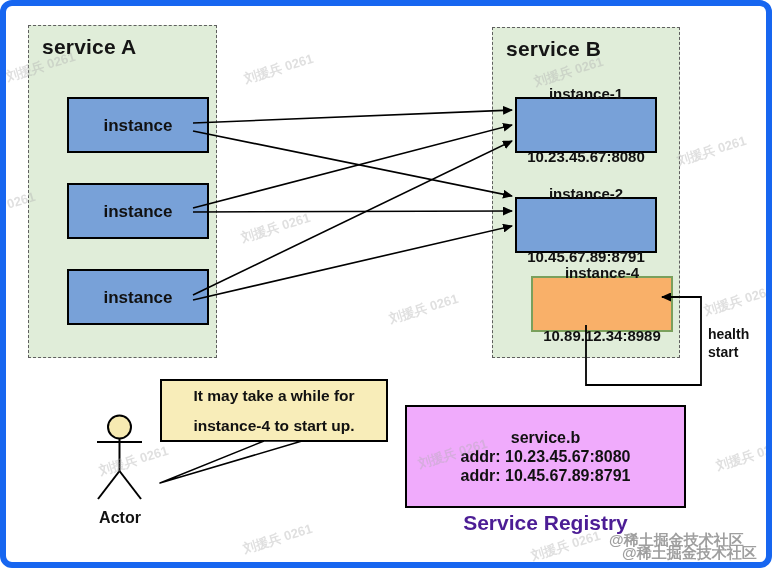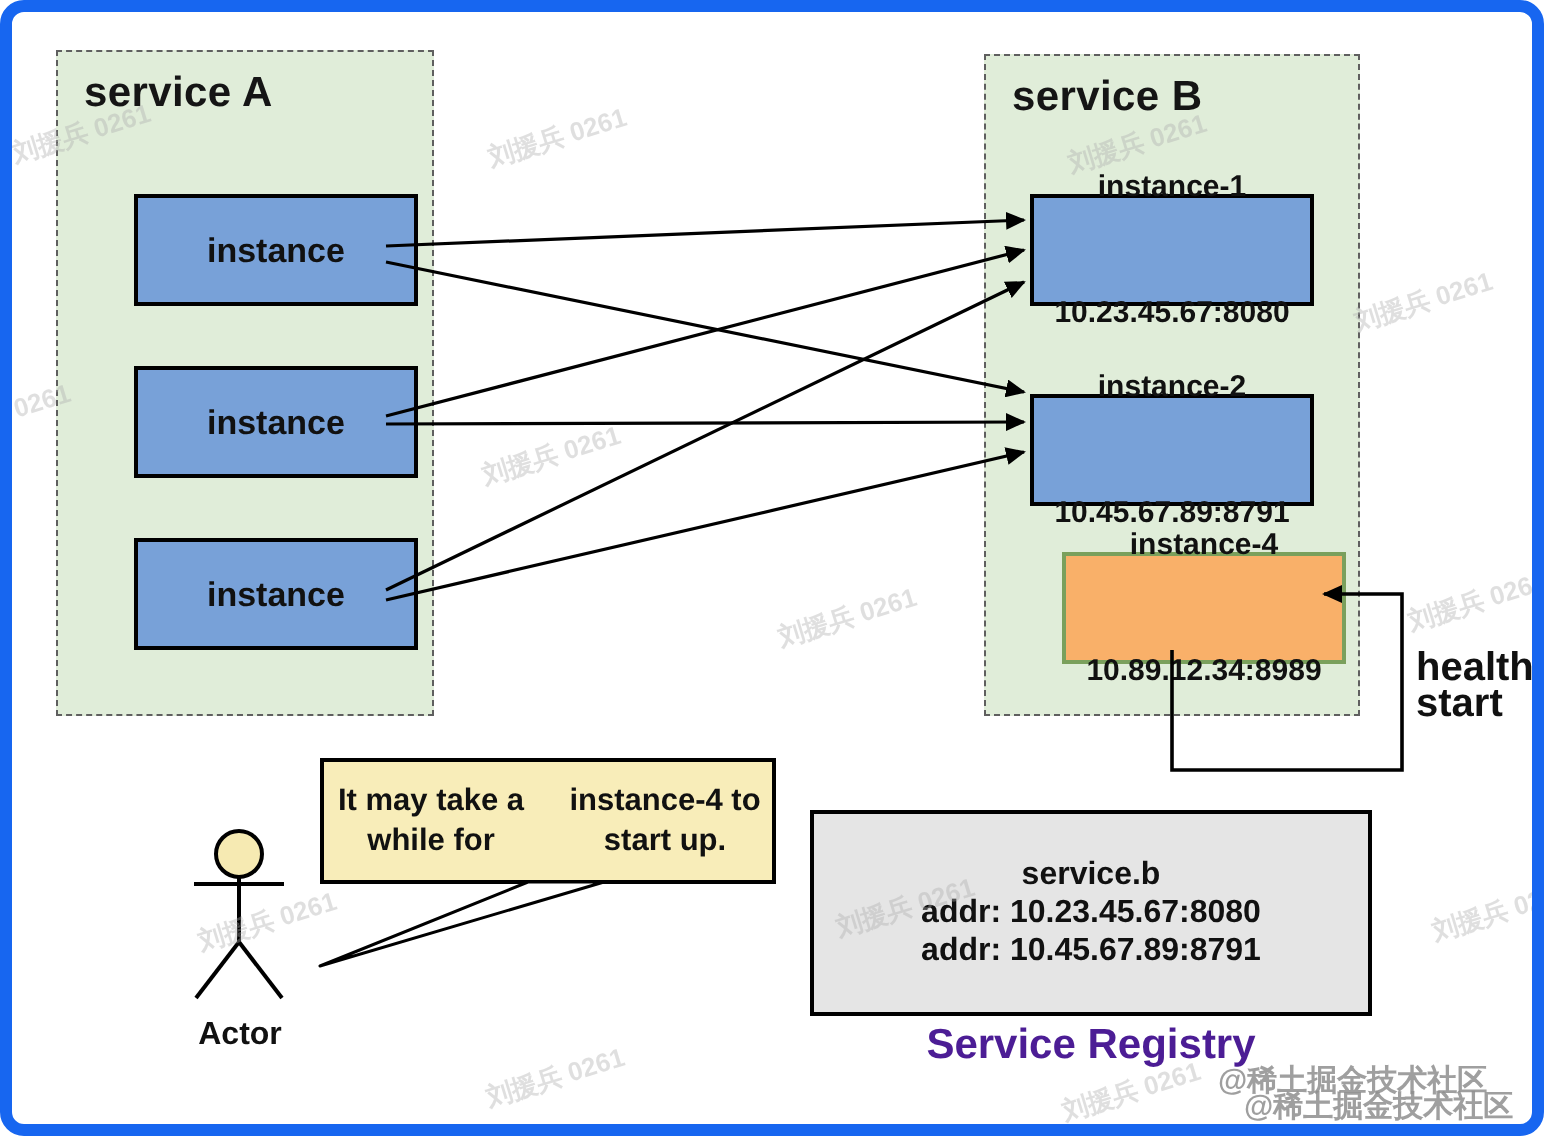--- a/index.html
+++ b/index.html
@@ -32,36 +32,36 @@
   .inst-a{left:51px;width:142px;height:56px;font-size:17px;margin-left:16px;}
   .inst-b{left:515px;width:142px;height:56px;font-size:15px;gap:44px;}
   .a1{top:97px;} .a2{top:183px;} .a3{top:269px;}
   .b1{top:97px;} .b2{top:183px;margin-top:14px;} .b4{top:276px;margin-left:16px;}
   
   .overlay{position:absolute;left:0;top:0;z-index:10;pointer-events:none;}
   
   .bubble{
     position:absolute;left:160px;top:379px;width:228px;height:63px;box-sizing:border-box;
     background:#f8edb9;border:2px solid #000;z-index:5;
-    display:flex;flex-direction:row;align-items:center;justify-content:center;
+    display:flex;flex-direction:column;align-items:center;justify-content:center;
     font-size:15.5px;line-height:20px;text-align:center;gap:10px;
   }
   
   .registry{
     position:absolute;left:405px;top:405px;width:281px;height:103px;box-sizing:border-box;
-    background:#e5e5e5;border:2px solid #000;z-index:2;
+    background:#f0abfc;border:2px solid #000;z-index:2;
     display:flex;flex-direction:column;align-items:center;justify-content:center;
     font-size:16px;line-height:19px;text-align:center;
   }
   .registry-caption{
     position:absolute;left:405px;top:511px;width:281px;text-align:center;
     font-size:21px;color:#4c1d95;z-index:2;
   }
   .health-label{
-    position:absolute;left:708px;top:325px;font-size:20px;line-height:18px;z-index:2;
+    position:absolute;left:708px;top:325px;font-size:14px;line-height:18px;z-index:2;
   }
   .actor-label{
     position:absolute;left:92px;top:509px;width:56px;text-align:center;font-size:16px;z-index:2;
   }
   
   .wm{
     position:absolute;font-size:13px;color:#aeaeae;opacity:.38;white-space:nowrap;
     transform:rotate(-17deg);z-index:20;pointer-events:none;
   }
   .wm-footer{

